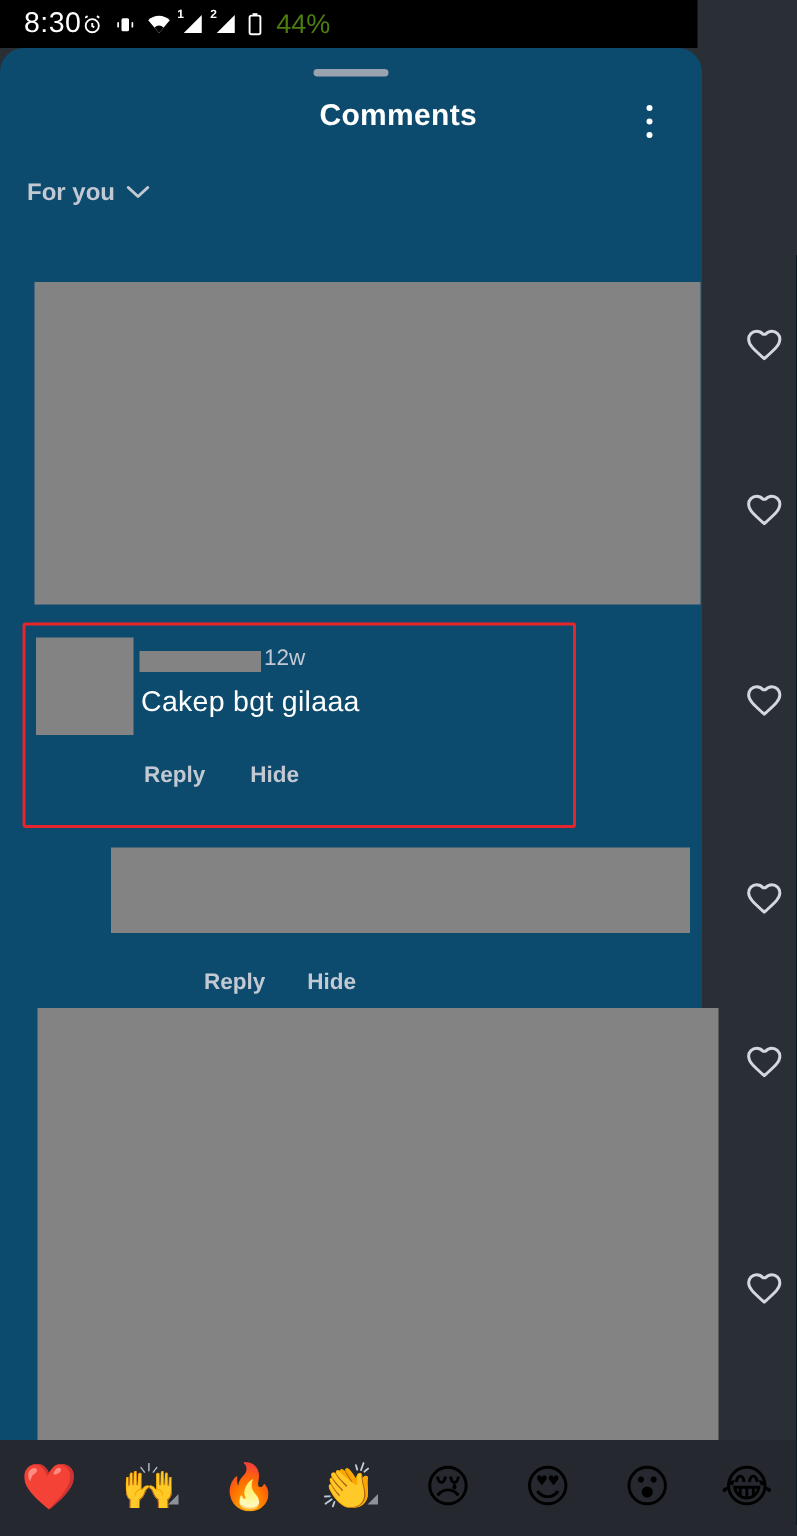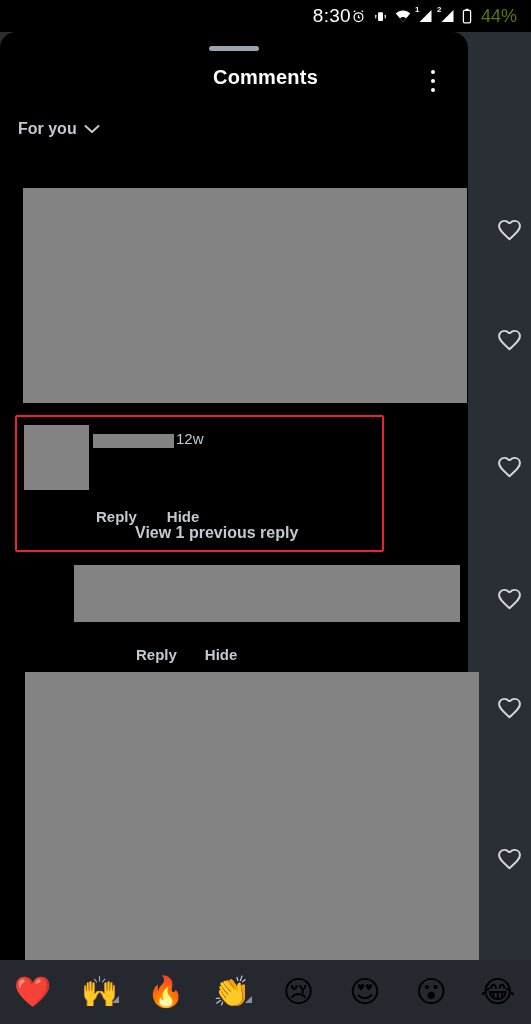--- a/index.html
+++ b/index.html
@@ -12,24 +12,24 @@
   #screen {
     position:relative;
     width:531px; height:1024px;
     background:#2a2e35;
     overflow:hidden;
   }
 
   
   .statusbar {
     position:absolute; top:0; left:0;
-    width:531px; height:32px;
+    width:465px; height:32px;
     background:#000;
-    display:flex; align-items:center; justify-content:flex-end;
-    padding:0 14px 0 29px;
+    display:flex; align-items:center; justify-content:flex-start;
+    padding:0 14px 0 16px;
   }
   .status-time {
     color:#ffffff; font-size:19px; font-weight:400;
     letter-spacing:.3px;
   }
   .status-icons {
     display:flex; align-items:center; gap:7px;
     color:#ffffff;
   }
   .status-icons svg { display:block; }
@@ -39,21 +39,21 @@
   .sig-wrap { position:relative; display:block; }
   .sig-num {
     position:absolute; top:-3px; left:-3px;
     font-size:8px; color:#fff; font-weight:700; line-height:1;
   }
 
   
   .sheet {
     position:absolute; top:32px; left:0;
     width:468px; height:992px;
-    background:#000000;
+    background:#0c4a6e;
     border-radius:16px 16px 0 0;
   }
   .drag-handle {
     position:absolute; top:14px; left:50%;
     transform:translateX(-50%);
     width:50px; height:5px; border-radius:3px;
     background:#9aa3b0;
   }
   .sheet-title {
     position:absolute; top:34px; left:0; width:531px;
@@ -268,25 +268,25 @@
       <span class="heart" style="top:178px;">
         <svg width="25" height="25" viewBox="0 0 24 24" fill="none" stroke="#d4d8de" stroke-width="1.9" stroke-linejoin="round">
           <path d="M12 20.3l-1.5-1.35C5.2 14.2 2 11.35 2 7.85 2 5 4.25 2.75 7.1 2.75c1.6 0 3.15.75 4.15 1.95h1.5c1-1.2 2.55-1.95 4.15-1.95C19.75 2.75 22 5 22 7.85c0 3.5-3.2 6.35-8.5 11.1L12 20.3z"></path>
         </svg>
       </span>
 
       <div class="highlight-box"></div>
       <div class="avatar"></div>
       <div class="redact cm-name-redact"></div>
       <div class="cm-time">12w</div>
+      <div class="cm-text">Cakep bgt gilaaa</div>
       <div class="cm-actions">
         <span class="cm-action">Reply</span>
         <span class="cm-action">Hide</span>
       </div>
-      <div class="cm-viewprev">View 1 previous reply</div>
       <span class="heart" style="top:305px;">
         <svg width="25" height="25" viewBox="0 0 24 24" fill="none" stroke="#d4d8de" stroke-width="1.9" stroke-linejoin="round">
           <path d="M12 20.3l-1.5-1.35C5.2 14.2 2 11.35 2 7.85 2 5 4.25 2.75 7.1 2.75c1.6 0 3.15.75 4.15 1.95h1.5c1-1.2 2.55-1.95 4.15-1.95C19.75 2.75 22 5 22 7.85c0 3.5-3.2 6.35-8.5 11.1L12 20.3z"></path>
         </svg>
       </span>
 
       <div class="redact reply-redact"></div>
       <div class="reply-actions">
         <span class="cm-action">Reply</span>
         <span class="cm-action">Hide</span>

